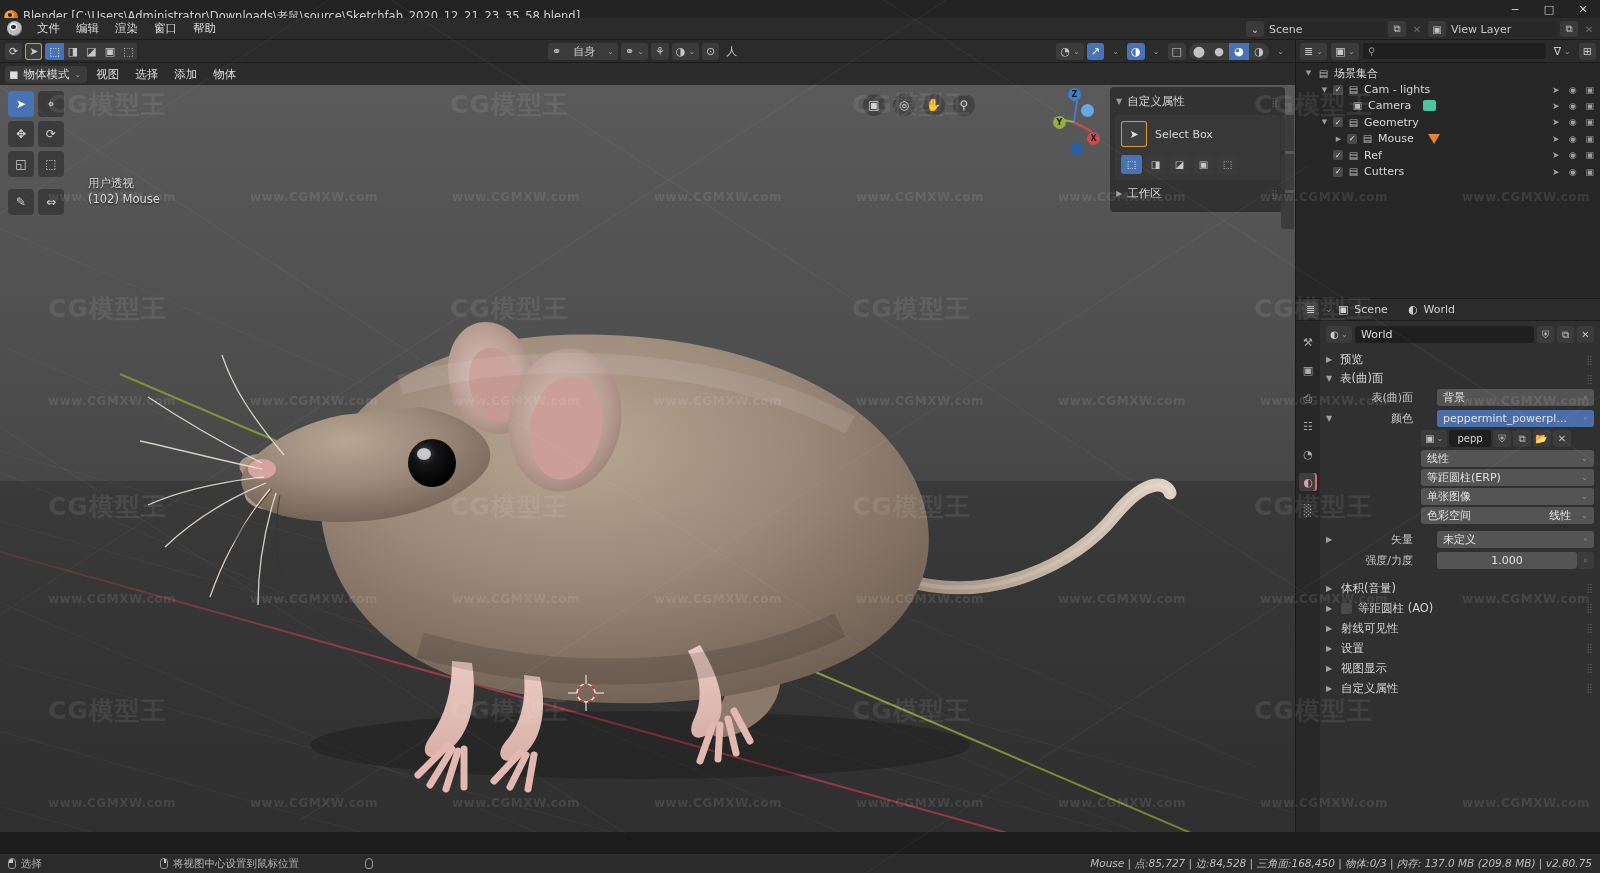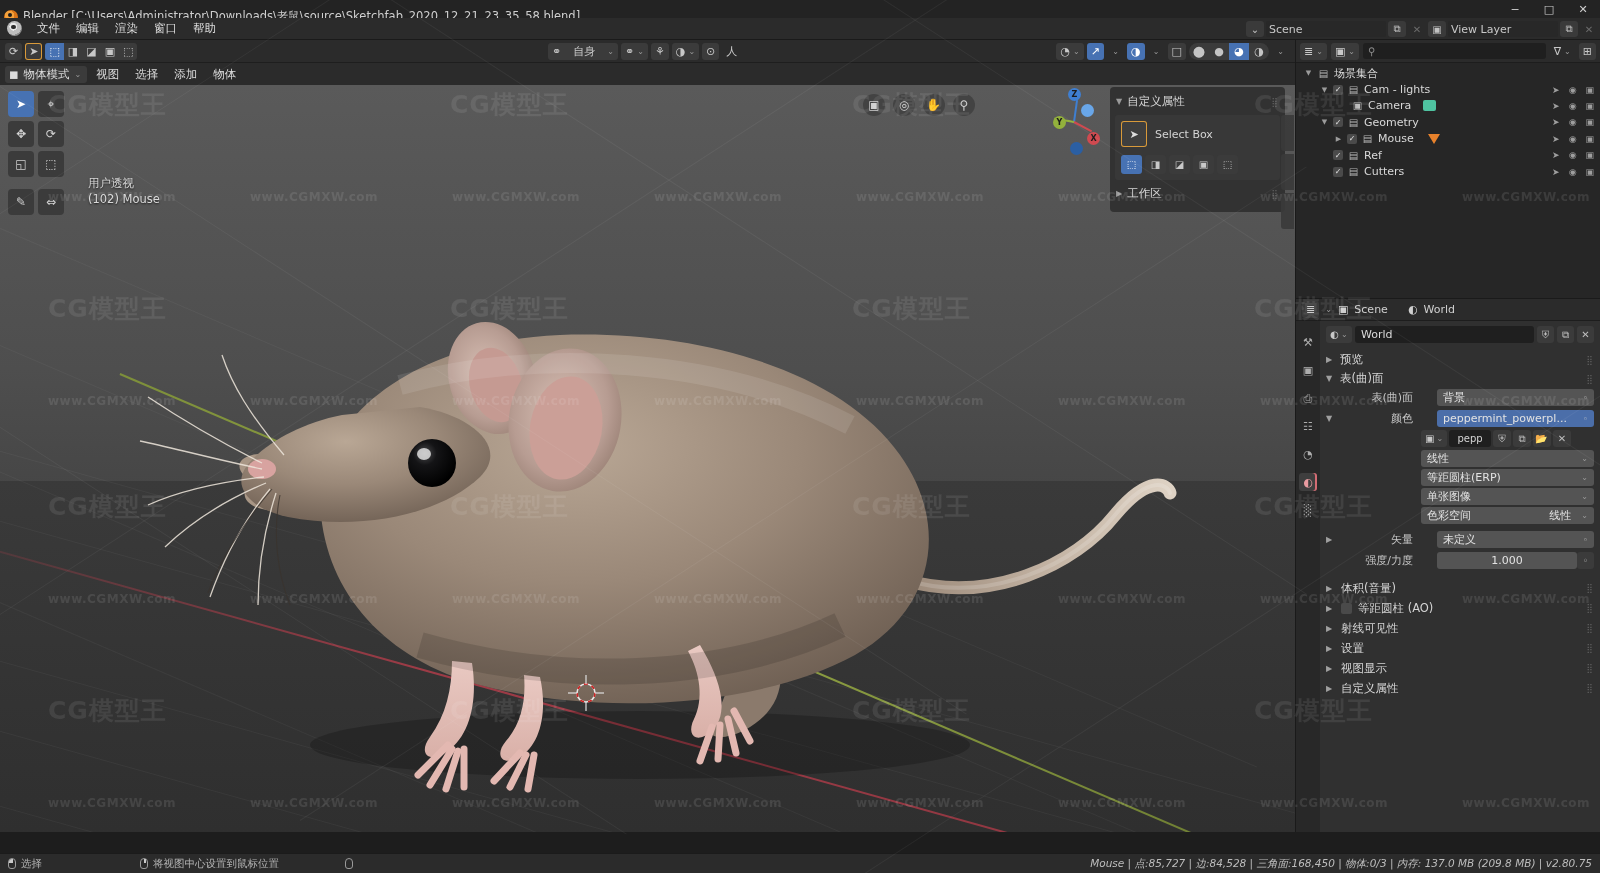--- a/index.html
+++ b/index.html
@@ -909,21 +909,21 @@
         </div>
       </div>
     </div>
   </div>
 
   <div class="statusbar">
     <div class="sb-item">
       <span class="mouse-ico l"></span>
       <span>选择</span>
     </div>
-    <div class="sb-item" style="margin-left:72px">
+    <div class="sb-item" style="margin-left:92px">
       <span class="mouse-ico m"></span>
       <span>将视图中心设置到鼠标位置</span>
     </div>
     <div class="sb-item" style="margin-left:40px">
       <span class="mouse-ico"></span>
     </div>
     <div class="sb-right">Mouse | 点:85,727 | 边:84,528 | 三角面:168,450 | 物体:0/3 | 内存: 137.0 MB (209.8 MB) | v2.80.75</div>
   </div>
 
   <div class="wm-layer">

